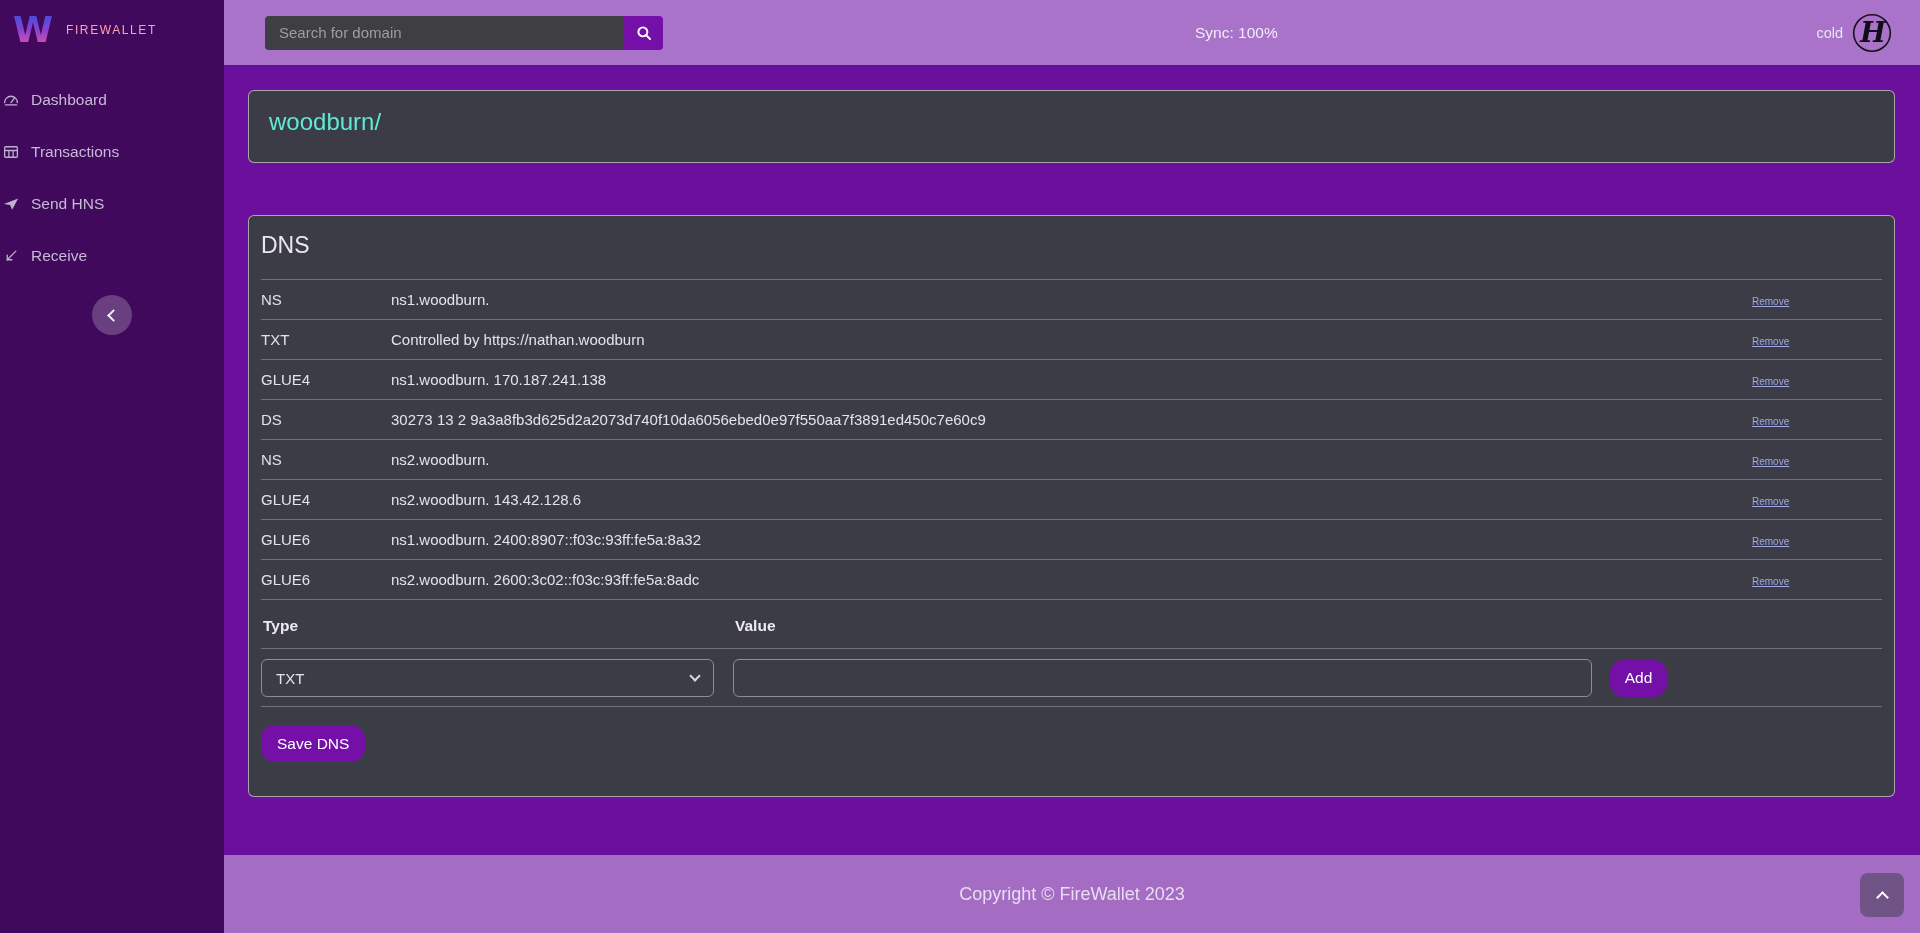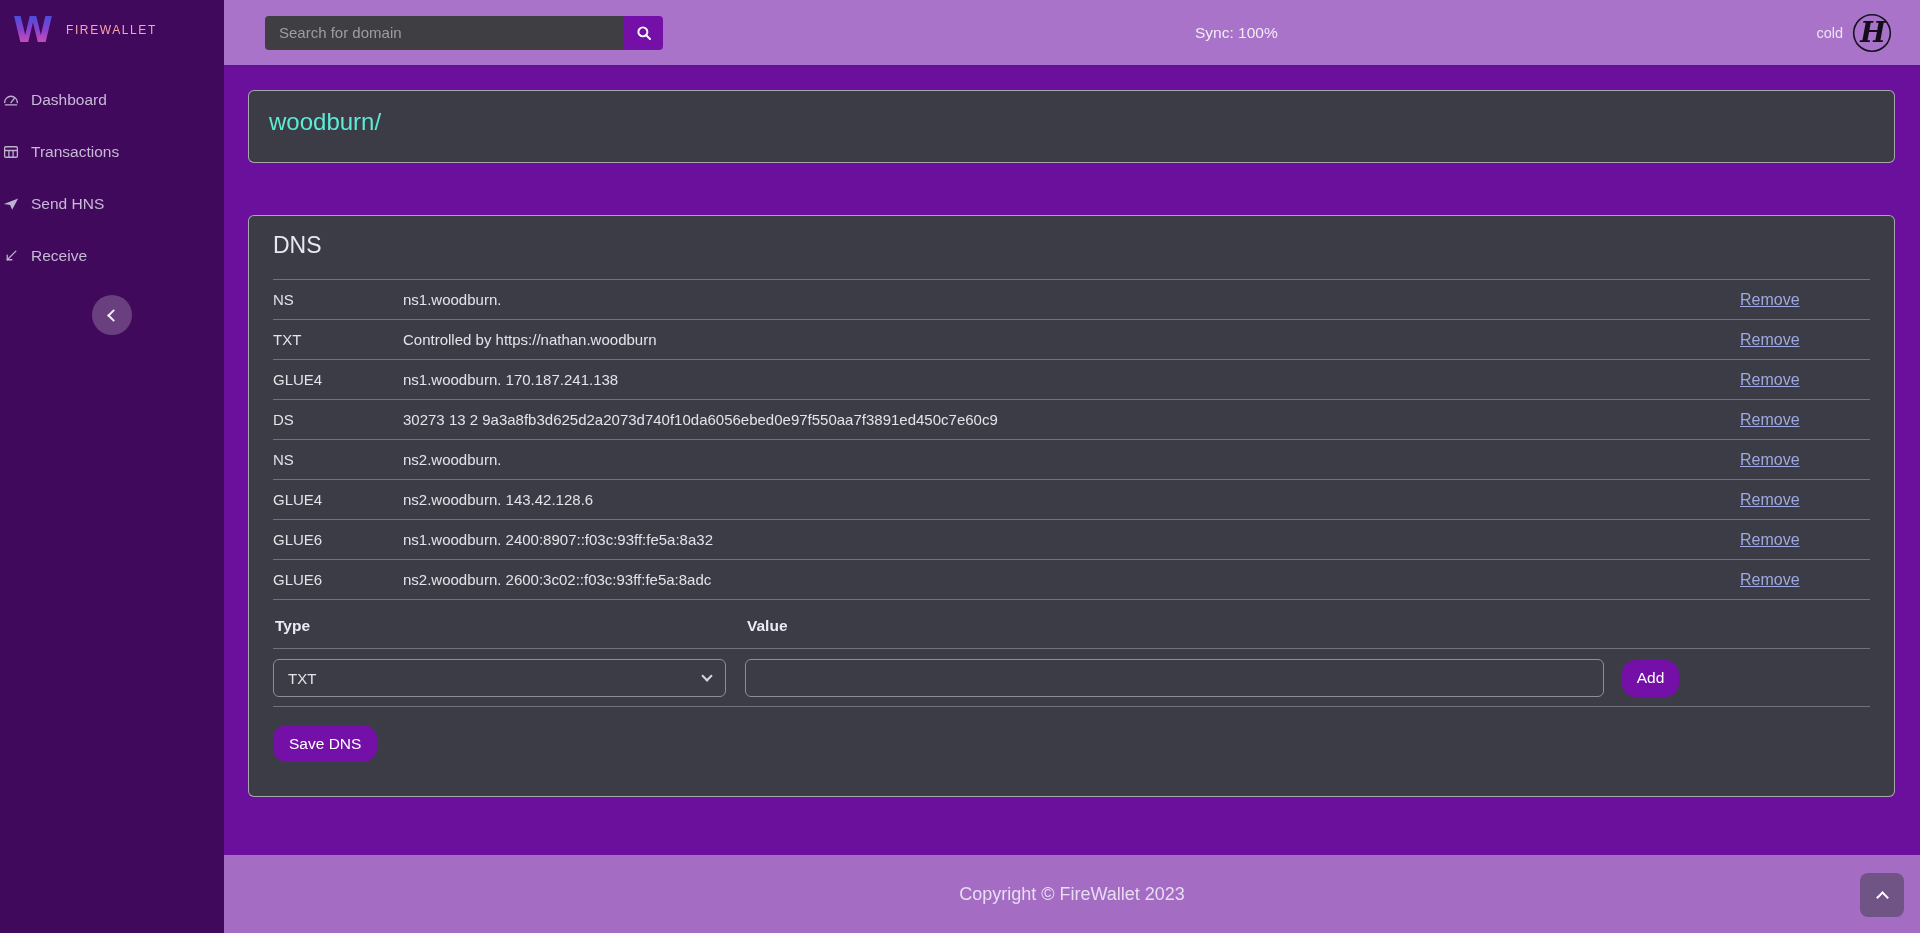--- a/index.html
+++ b/index.html
@@ -59,32 +59,32 @@
 
   
   .main{position:absolute;left:224px;top:67px;width:1696px;height:788px;background:var(--main-bg);z-index:1;}
   .card{
     position:absolute;left:24px;width:1647px;background:var(--card-bg);
     border:1px solid rgba(255,255,255,0.55);border-radius:6px;
   }
   .title-card{top:23px;height:73px;padding:17px 20px;}
   .page-title{margin:0;font-size:24px;font-weight:400;color:#5eead4;}
 
-  .dns-card{top:148px;height:582px;padding:0 24px;}
+  .dns-card{top:148px;height:582px;padding:0 12px;}
   .dns-title{margin:16px 0 0;font-size:23px;font-weight:400;color:#e9e7f0;}
 
   .dns-table{width:100%;border-collapse:collapse;margin-top:20px;}
   .dns-table td{
     border-top:1px solid rgba(255,255,255,0.28);height:40px;
     font-size:15px;color:#e3e3e8;padding:0;vertical-align:middle;
   }
   .dns-table tr:last-child td{border-bottom:1px solid rgba(255,255,255,0.28);}
   td.cell-type{width:130px;}
   td.cell-action{width:130px;}
-  .remove-link{color:var(--link);font-size:16px;text-decoration:underline;cursor:pointer;}
+  .remove-link{color:var(--link);font-size:10px;text-decoration:underline;cursor:pointer;}
 
   .form-headers{display:flex;border-bottom:1px solid rgba(255,255,255,0.28);padding:17px 0 13px;}
   .fh-type{width:472px;font-weight:700;font-size:15.5px;color:#eceaf2;padding-left:2px;}
   .fh-value{font-weight:700;font-size:15.5px;color:#eceaf2;padding-left:2px;}
 
   .form-row{display:flex;align-items:center;padding:10px 0 9px;border-bottom:1px solid rgba(255,255,255,0.28);}
   .type-select{
     width:453px;height:38px;border:1px solid #8d8e97;border-radius:6px;background:transparent;
     display:flex;align-items:center;justify-content:space-between;
     padding:0 14px;color:#e3e3e8;font-size:15px;cursor:pointer;

